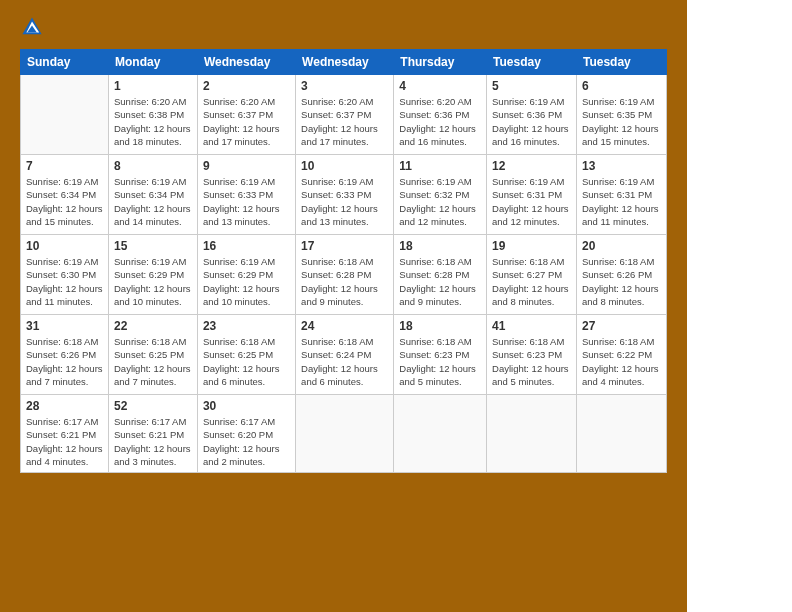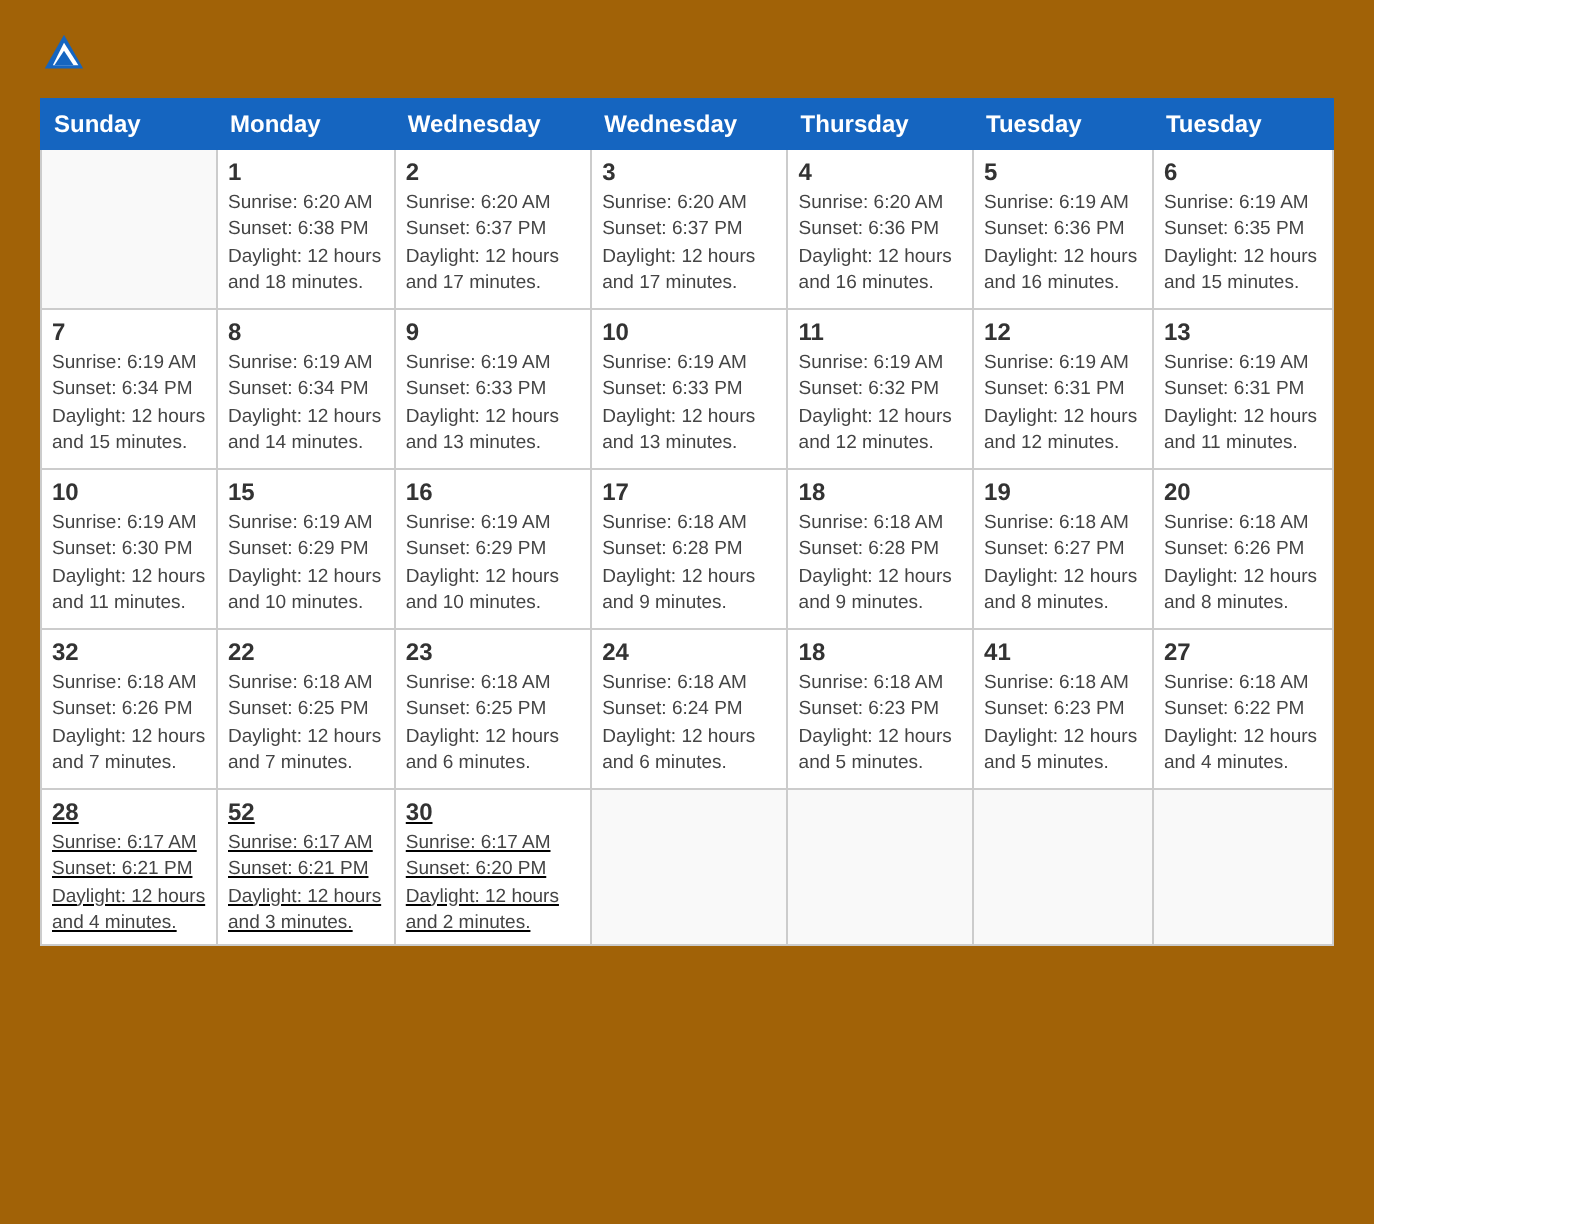--- a/index.html
+++ b/index.html
@@ -87,21 +87,20 @@
       display: block;
       margin-bottom: 2px;
     }
     .day-info {
       font-size: 9.5px;
       color: #444;
       line-height: 1.4;
     }
     .last-row td {
       height: 70px;
-      text-decoration: underline;
     }
   </style>
 </head>
 <body>
 
 <div class="page">
   <div class="header">
     <div class="logo">
       <svg class="logo-icon" viewBox="0 0 30 30" xmlns="http://www.w3.org/2000/svg">
         <polygon points="15,3 27,24 3,24" fill="#1565c0"></polygon>
@@ -273,21 +272,21 @@
           <td>
             <span class="day-number">20</span>
             <div class="day-info" style="white-space: pre-line;">Sunrise: 6:18 AM
 Sunset: 6:26 PM
 Daylight: 12 hours
 and 8 minutes.</div>
           </td>
         </tr>
         <tr>
           <td>
-            <span class="day-number">32</span>
+            <span class="day-number">31</span>
             <div class="day-info" style="white-space: pre-line;">Sunrise: 6:18 AM
 Sunset: 6:26 PM
 Daylight: 12 hours
 and 7 minutes.</div>
           </td>
           <td>
             <span class="day-number">22</span>
             <div class="day-info" style="white-space: pre-line;">Sunrise: 6:18 AM
 Sunset: 6:25 PM
 Daylight: 12 hours

